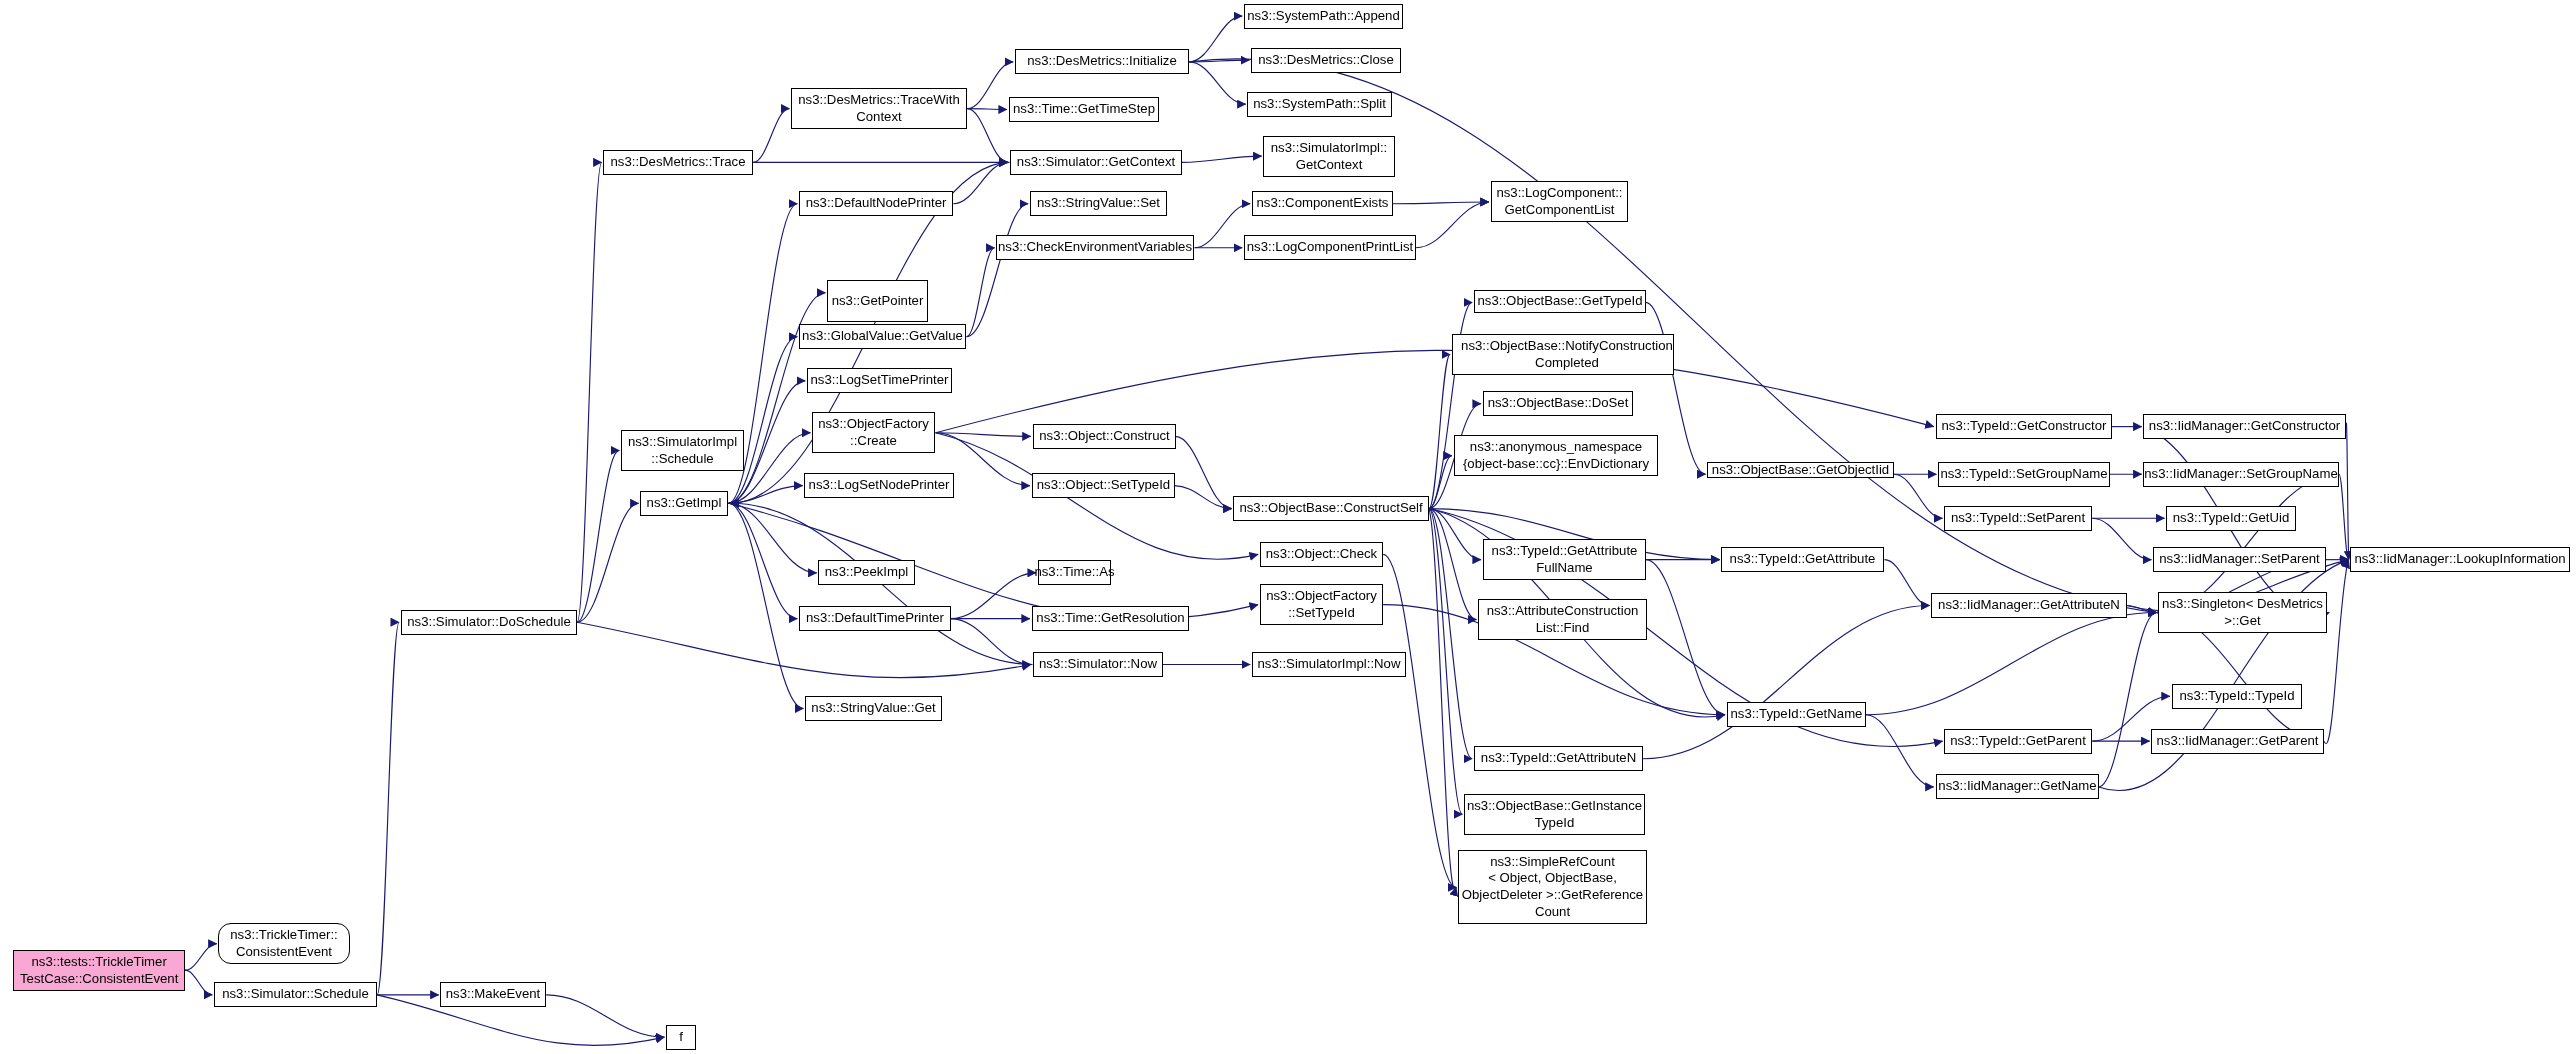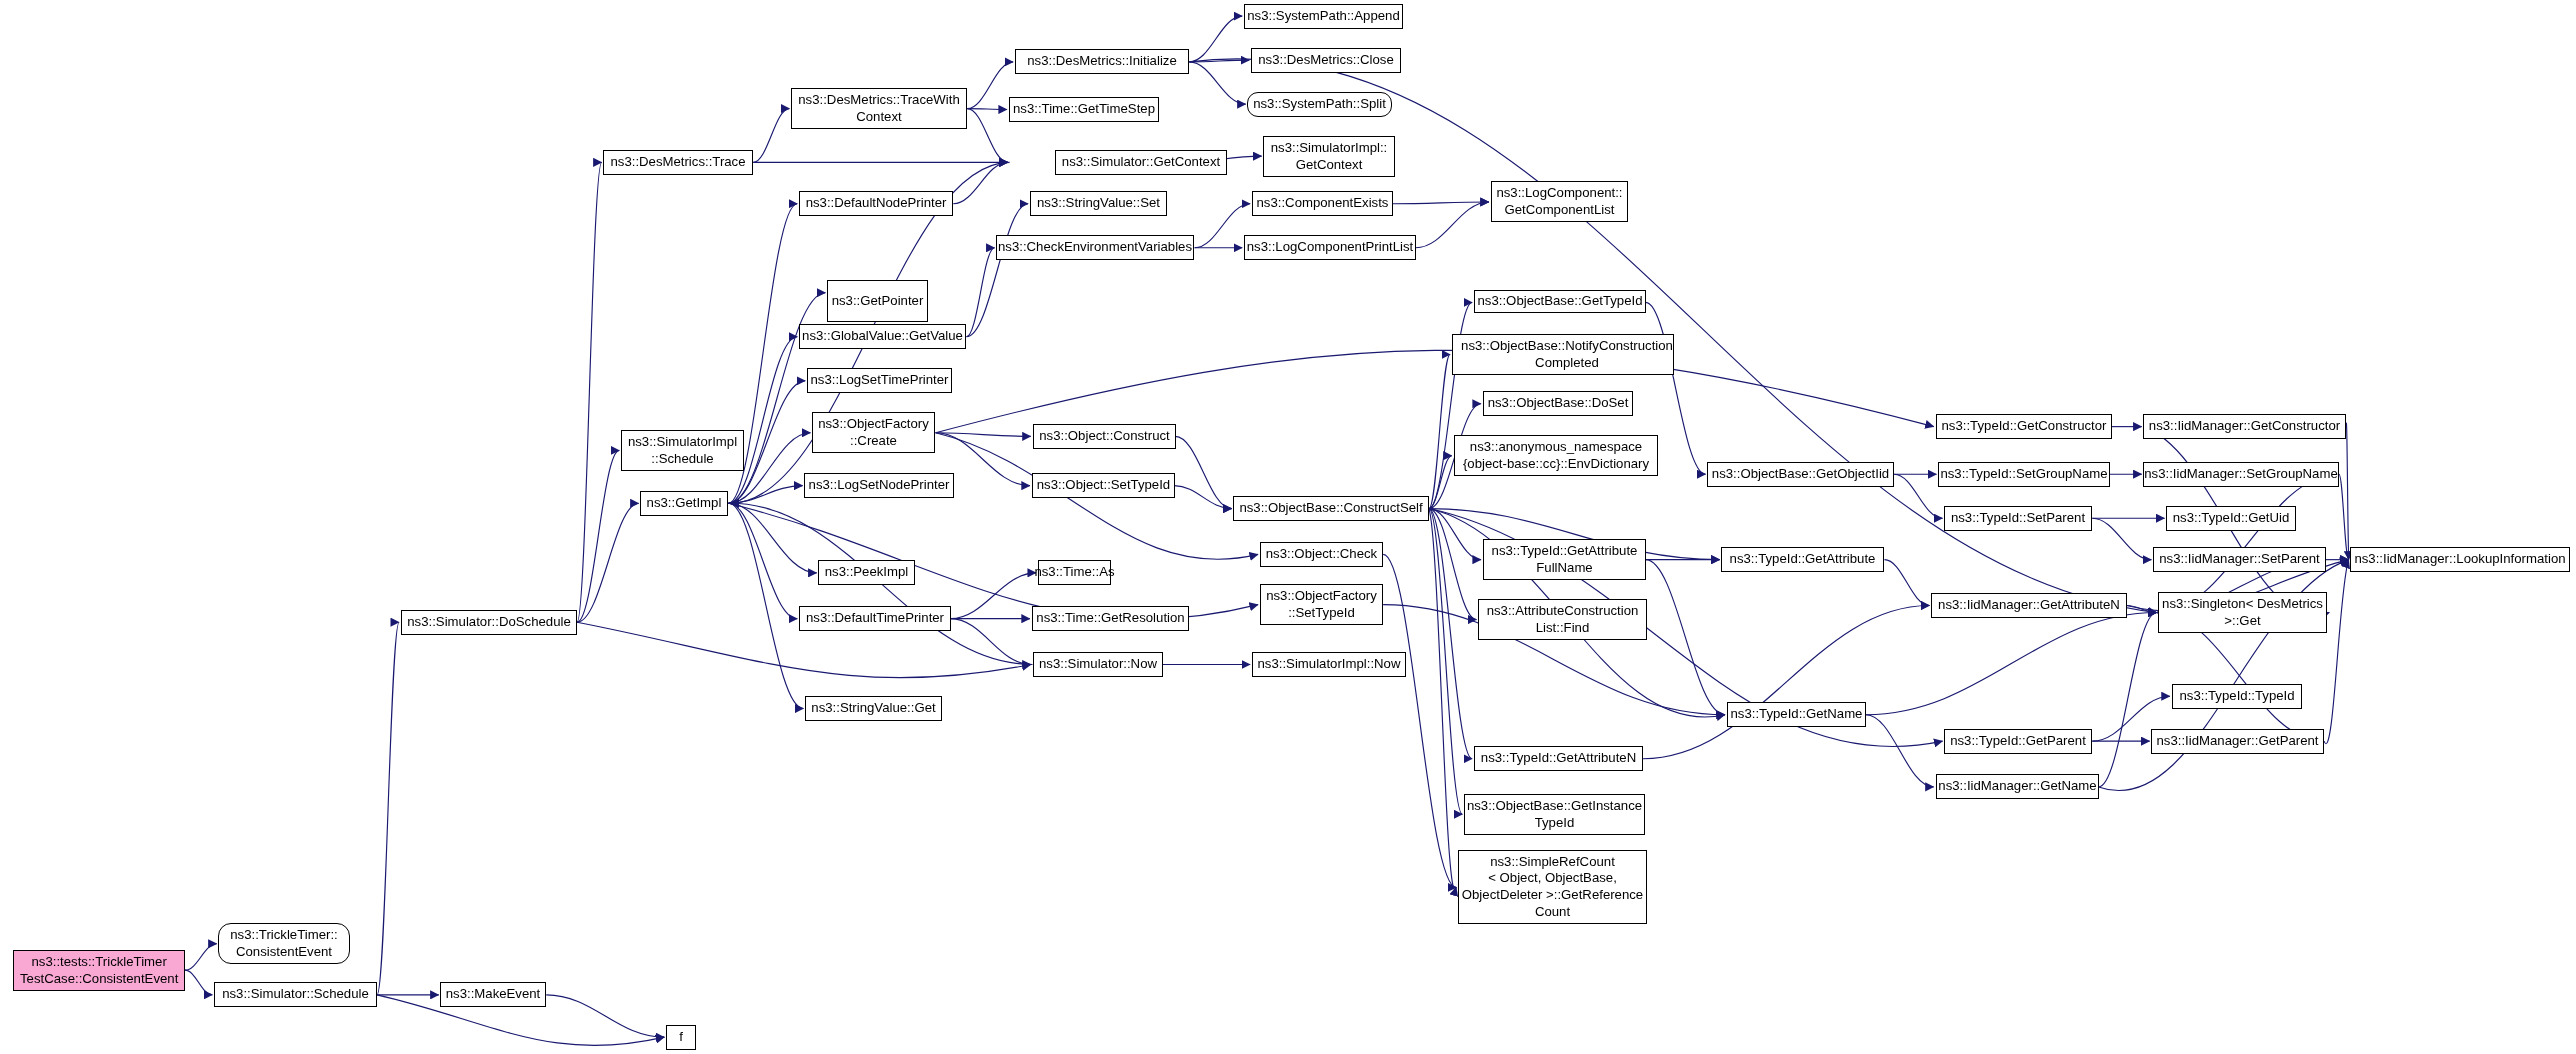--- a/index.html
+++ b/index.html
@@ -164,27 +164,27 @@
       </div>
       <div class="node" style="left: 1015px; top: 49px; width: 174px; height: 25px;">
         <div>ns3::DesMetrics::Initialize</div>
       </div>
       <div class="node" style="left: 1244px; top: 3.5px; width: 159px; height: 25px;">
         <div>ns3::SystemPath::Append</div>
       </div>
       <div class="node" style="left: 1251px; top: 48px; width: 150px; height: 25px;">
         <div>ns3::DesMetrics::Close</div>
       </div>
-      <div class="node" style="left: 1247px; top: 92px; width: 145px; height: 25px; border-radius: 11px;">
+      <div class="node" style="left: 1247px; top: 92px; width: 145px; height: 25px;">
         <div>ns3::SystemPath::Split</div>
       </div>
       <div class="node" style="left: 1009px; top: 97px; width: 150px; height: 25px;">
         <div>ns3::Time::GetTimeStep</div>
       </div>
-      <div class="node" style="left: 1010px; top: 150px; width: 172px; height: 25px; margin-left: 45px;">
+      <div class="node" style="left: 1010px; top: 150px; width: 172px; height: 25px;">
         <div>ns3::Simulator::GetContext</div>
       </div>
       <div class="node" style="left: 1263px; top: 136px; width: 132px; height: 41px;">
         <div>ns3::SimulatorImpl::</div>
         <div>GetContext</div>
       </div>
       <div class="node" style="left: 621px; top: 430px; width: 123px; height: 41px;">
         <div>ns3::SimulatorImpl</div>
         <div>::Schedule</div>
       </div>
@@ -291,21 +291,21 @@
       <div class="node" style="left: 1464px; top: 794px; width: 181px; height: 41px;">
         <div>ns3::ObjectBase::GetInstance</div>
         <div>TypeId</div>
       </div>
       <div class="node" style="left: 1458px; top: 850px; width: 189px; height: 74px;">
         <div>ns3::SimpleRefCount</div>
         <div>&lt; Object, ObjectBase,</div>
         <div>ObjectDeleter &gt;::GetReference</div>
         <div>Count</div>
       </div>
-      <div class="node" style="left: 1707px; top: 462px; width: 187px; height: 25px;">
+      <div class="node" style="left: 1707px; top: 462px; width: 187px; height: 16px;">
         <div>ns3::ObjectBase::GetObjectIid</div>
       </div>
       <div class="node" style="left: 1721px; top: 547px; width: 163px; height: 25px;">
         <div>ns3::TypeId::GetAttribute</div>
       </div>
       <div class="node" style="left: 1727px; top: 702px; width: 139px; height: 25px;">
         <div>ns3::TypeId::GetName</div>
       </div>
       <div class="node" style="left: 1936px; top: 414px; width: 176px; height: 25px;">
         <div>ns3::TypeId::GetConstructor</div>

